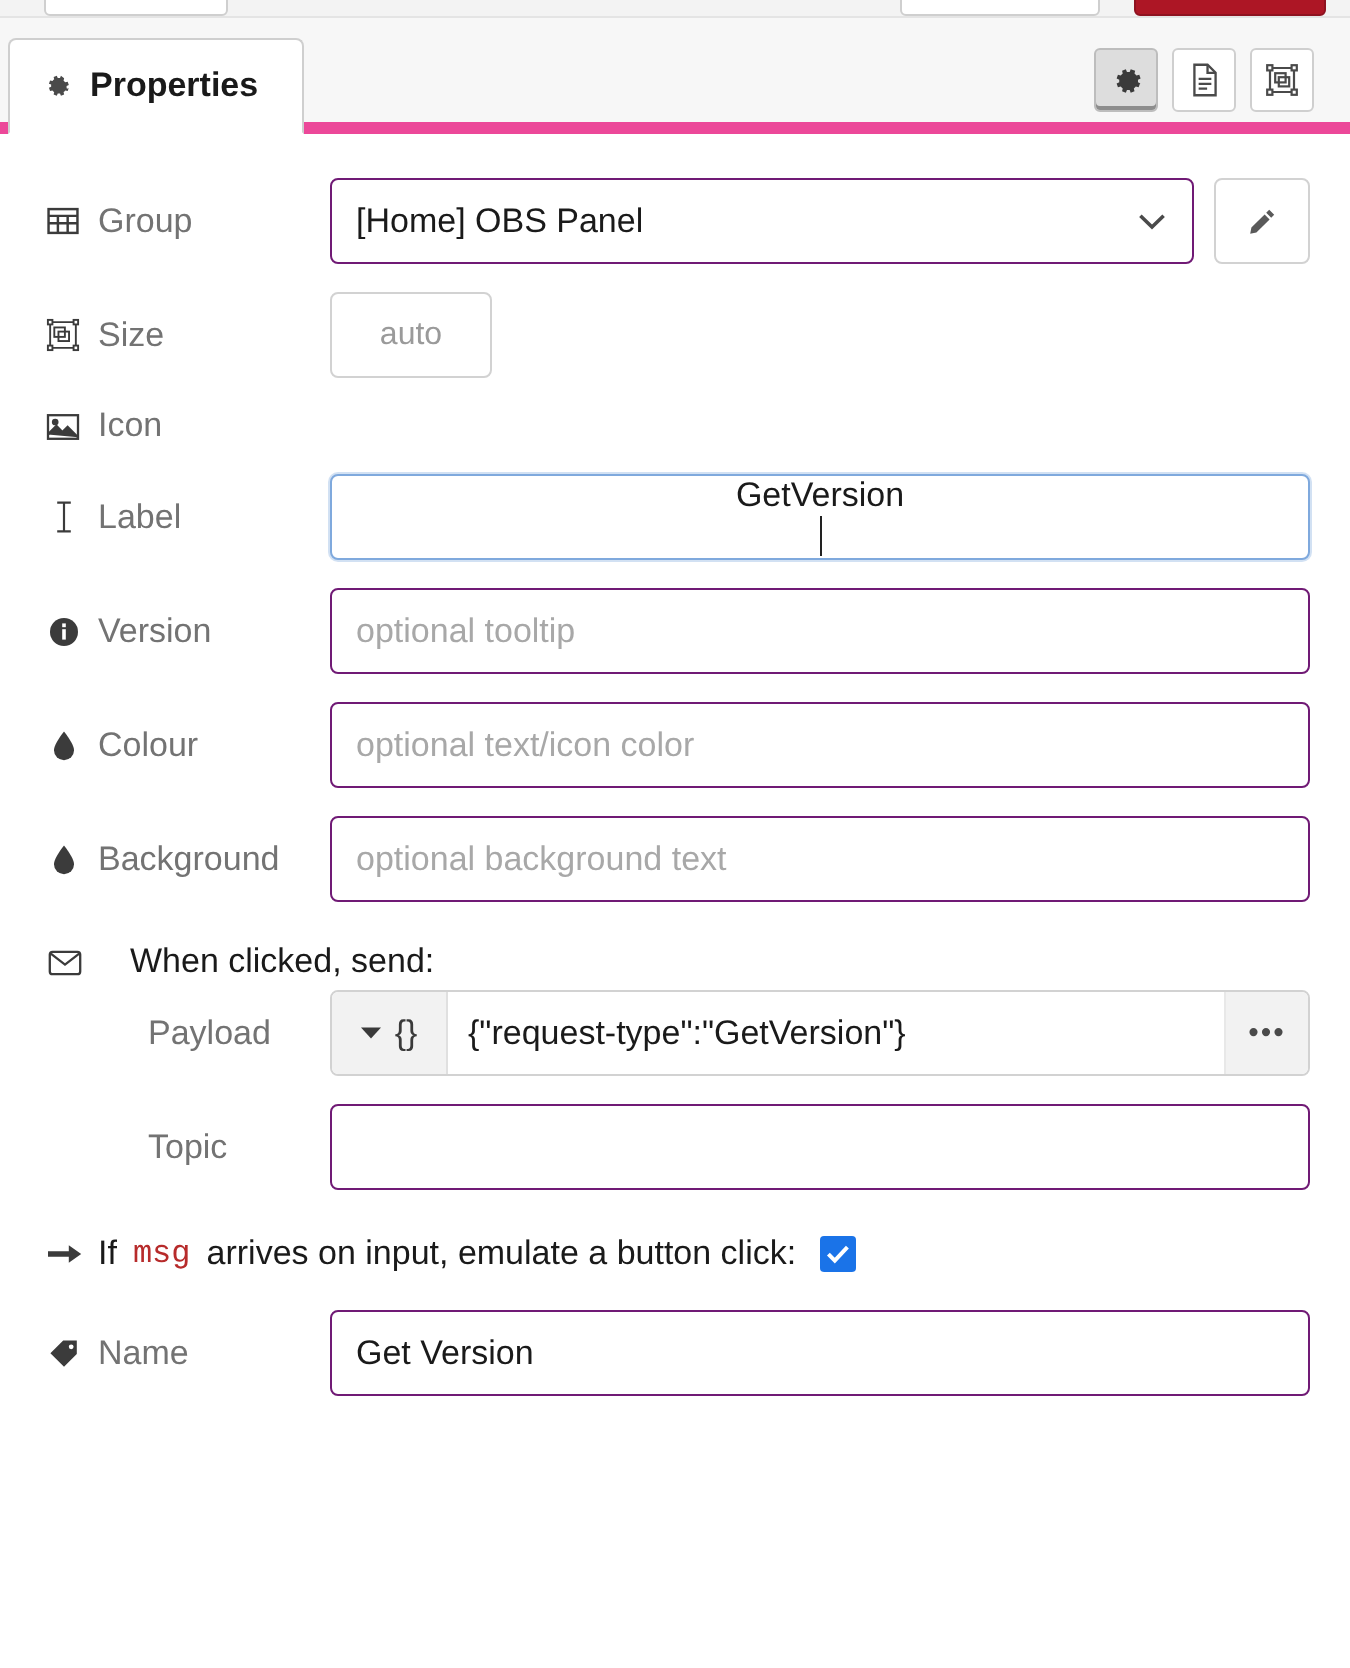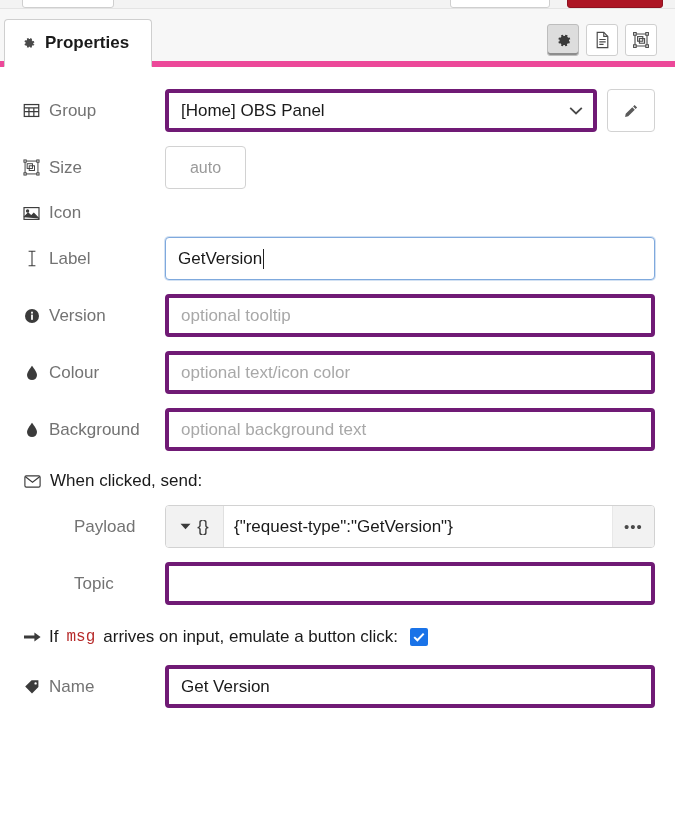--- a/index.html
+++ b/index.html
@@ -105,33 +105,34 @@
   .row-label .glyph {
     width: 19px;
     display: flex;
     justify-content: center;
     align-items: center;
     color: #3b3b3b;
   }
   .field {
     flex: 1;
     height: 43px;
-    border: 4px solid #701a75;
+    border: 1px solid #701a75;
     border-radius: 4px;
     background: #fff;
     display: flex;
     align-items: center;
     padding: 0 12px;
     font-size: 17px;
     color: #1a1a1a;
   }
   .field.placeholder { color: #a8a8a8; }
   .field.focused {
     border: 1px solid #7fa9dd;
     box-shadow: 0 0 0 1px rgba(127,169,221,.35);
+    flex-direction: column;
   }
   .caret {
     display: inline-block;
     width: 1px; height: 20px;
     background: #222;
     margin-left: 1px;
   }
 
   
   .select-wrap {
@@ -167,24 +168,24 @@
     justify-content: center;
     font-size: 16px;
     color: #9a9a9a;
     cursor: pointer;
   }
 
   
   .section-head {
     display: flex;
     align-items: center;
-    gap: 9px;
+    gap: 24px;
     font-size: 17px;
     color: #1a1a1a;
-    margin: 20px 0 14px 2px;
+    margin: 20px 0 4px 2px;
   }
 
   
   .row.indented .row-label {
     width: 143px;
     flex: 0 0 143px;
     padding-left: 52px;
   }
 
   

